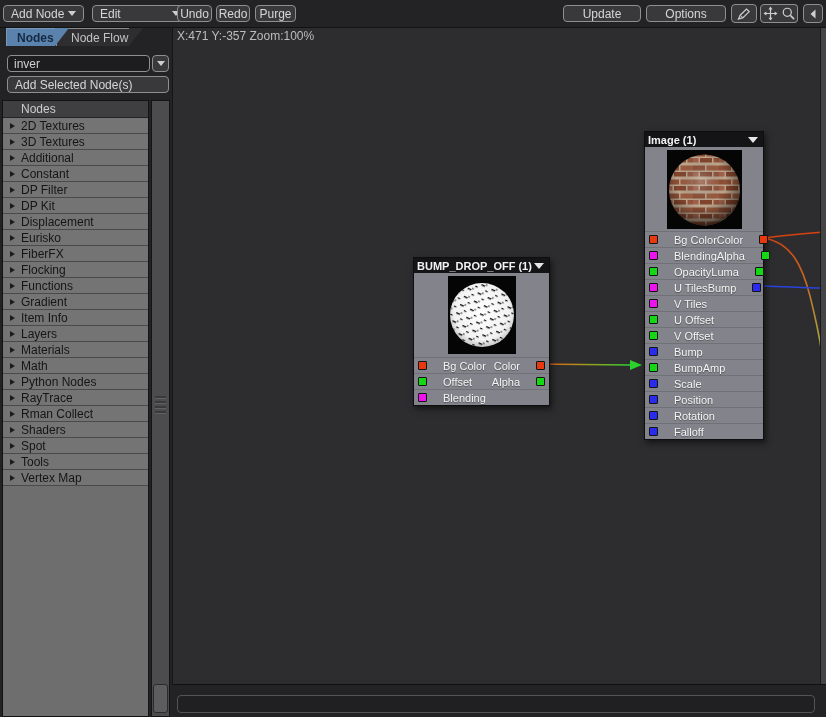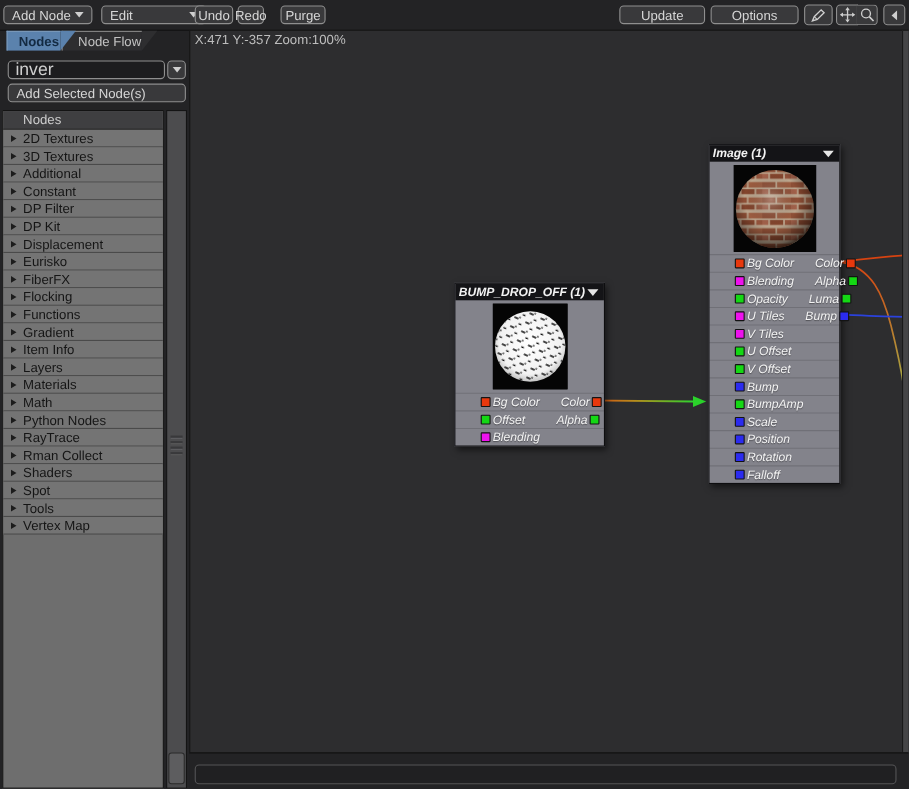--- a/index.html
+++ b/index.html
@@ -27,67 +27,67 @@
   .tab.active{z-index:3;}
   .tab.active .tab-body{background:#5b82ad;color:#132a42;font-weight:bold;border-color:#7a98b8;}
   .tab.active .tab-slant{border-top-color:#5b82ad;}
   .tab.inactive{z-index:2;}
   .tab.inactive .tab-body{background:#2e2e30;color:#c2c2c2;}
   .tab.inactive .tab-slant{border-top-color:#2e2e30;}
   
   .search-input{
     position:absolute;left:7px;top:55px;width:143px;height:17px;box-sizing:border-box;
     background:#1d1d1f;border:1px solid #8f8f8f;border-radius:4px;color:#cfcfcf;
-    font-size:16px;padding:0 6px;font-family:"Liberation Sans",sans-serif;outline:none;
+    font-size:12px;padding:0 6px;font-family:"Liberation Sans",sans-serif;outline:none;
   }
   .search-dd{left:152px;width:17px;top:55px;}
   .add-selected{left:7px;top:76px;width:162px;height:17px;justify-content:flex-start;padding-left:7px;}
   .list-panel{position:absolute;left:2px;top:100px;width:147px;bottom:0;background:#6e6e6e;border:1px solid #131313;box-sizing:border-box;}
   .list-header{height:16px;background:#3f3f41;color:#cdcdcd;font-size:12px;display:flex;align-items:center;padding-left:18px;border-bottom:1px solid #232323;}
   .list-item{height:15px;background:#747474;border-bottom:1px solid #4a4a4a;display:flex;align-items:center;padding-left:7px;gap:6px;color:#151515;font-size:12px;cursor:default;}
   .arrow-right{width:0;height:0;border-top:3.5px solid transparent;border-bottom:3.5px solid transparent;border-left:5px solid #1c1c1c;flex:none;}
   
   .splitter{position:absolute;left:151px;top:100px;width:19px;bottom:0;background:#4c4c4e;border:1px solid #141414;box-sizing:border-box;}
   .grip{position:absolute;left:3px;right:3px;top:295px;}
   .grip div{height:2px;background:#39393b;border-bottom:1px solid #616163;margin-bottom:2px;}
   .split-cap{position:absolute;left:1px;right:1px;bottom:3px;height:27px;background:#5d5d5f;border:1px solid #2b2b2b;border-radius:3px;}
   
   .canvas{position:absolute;left:172px;top:28px;width:648px;height:656px;background:#2d2d2f;border-left:1px solid #151515;overflow:hidden;}
   .status{position:absolute;left:4px;top:1px;color:#bdbdbd;font-size:12px;}
   .wires{position:absolute;left:0;top:0;}
   .rstrip{position:absolute;left:820px;top:28px;width:6px;height:656px;background:#454547;border-left:1px solid #1a1a1a;}
   .bottombar{position:absolute;left:172px;top:684px;width:654px;height:33px;background:#232325;border-top:1px solid #101010;}
   .comment-field{position:absolute;left:5px;top:10px;width:638px;height:18px;background:#202022;border:1px solid #545456;border-radius:4px;box-sizing:border-box;}
   
-  .node{position:absolute;background:#83838b;border:1px solid #0e0e10;box-shadow:2px 3px 6px rgba(0,0,0,0.55);box-sizing:border-box;font-style:italic;}
+  .node{position:absolute;background:#83838b;border:1px solid #0e0e10;box-shadow:2px 3px 6px rgba(0,0,0,0.55);box-sizing:border-box;}
   .node-title{height:15px;background:#141417;display:flex;align-items:center;justify-content:space-between;padding:0 5px 0 3px;cursor:default;}
   .node-title-text{color:#f2f2f2;font-size:11px;font-weight:bold;white-space:nowrap;}
   .tri-down{width:0;height:0;border-left:5px solid transparent;border-right:5px solid transparent;border-top:6px solid #e6e6e6;}
   .node-preview{display:flex;justify-content:center;align-items:flex-start;padding-top:3px;box-sizing:border-box;}
   .preview-img{background:#000;}
   .preview-img svg{display:block;}
   .node-row{height:16px;display:flex;justify-content:space-between;align-items:center;padding:0 4px;box-sizing:border-box;border-top:1px solid rgba(0,0,0,0.14);}
-  .row-left,.row-right{display:flex;align-items:center;gap:2px;margin-left:19px;}
+  .row-left,.row-right{display:flex;align-items:center;gap:16px;}
   .port{width:7px;height:7px;border:1px solid #131313;border-radius:1px;display:inline-block;flex:none;}
   .port-label{color:#f4f4f4;font-size:11px;text-shadow:0 1px 1px rgba(0,0,0,0.4);white-space:nowrap;}
 </style>
 </head>
 <body>
 
 <div class="toolbar">
   <div class="btn dd" style="left:3px;width:81px;">
     <span>Add Node</span>
     <span class="dd-arrow"></span>
   </div>
   <div class="btn dd" style="left:92px;width:96px;">
     <span>Edit</span>
     <span class="dd-arrow"></span>
   </div>
   <div class="btn" style="left:177px;width:35px;">Undo</div>
-  <div class="btn" style="left:216px;width:24px;">Redo</div>
+  <div class="btn" style="left:216px;width:34px;">Redo</div>
   <div class="btn" style="left:255px;width:41px;">Purge</div>
   <div class="btn" style="left:563px;width:78px;">Update</div>
   <div class="btn" style="left:646px;width:80px;">Options</div>
 
   <div class="btn iconbtn" style="left:731px;width:26px;">
     <span>
       <svg width="16" height="14" viewBox="0 0 16 14">
         <path d="M2.5 12 L4.2 8.2 L10.5 2 L13.2 4.6 L7 10.6 Z" fill="none" stroke="#cfcfcf" stroke-width="1.2"></path>
         <path d="M4.2 8.2 L6.8 10.6" stroke="#cfcfcf" stroke-width="1"></path>
       </svg>

